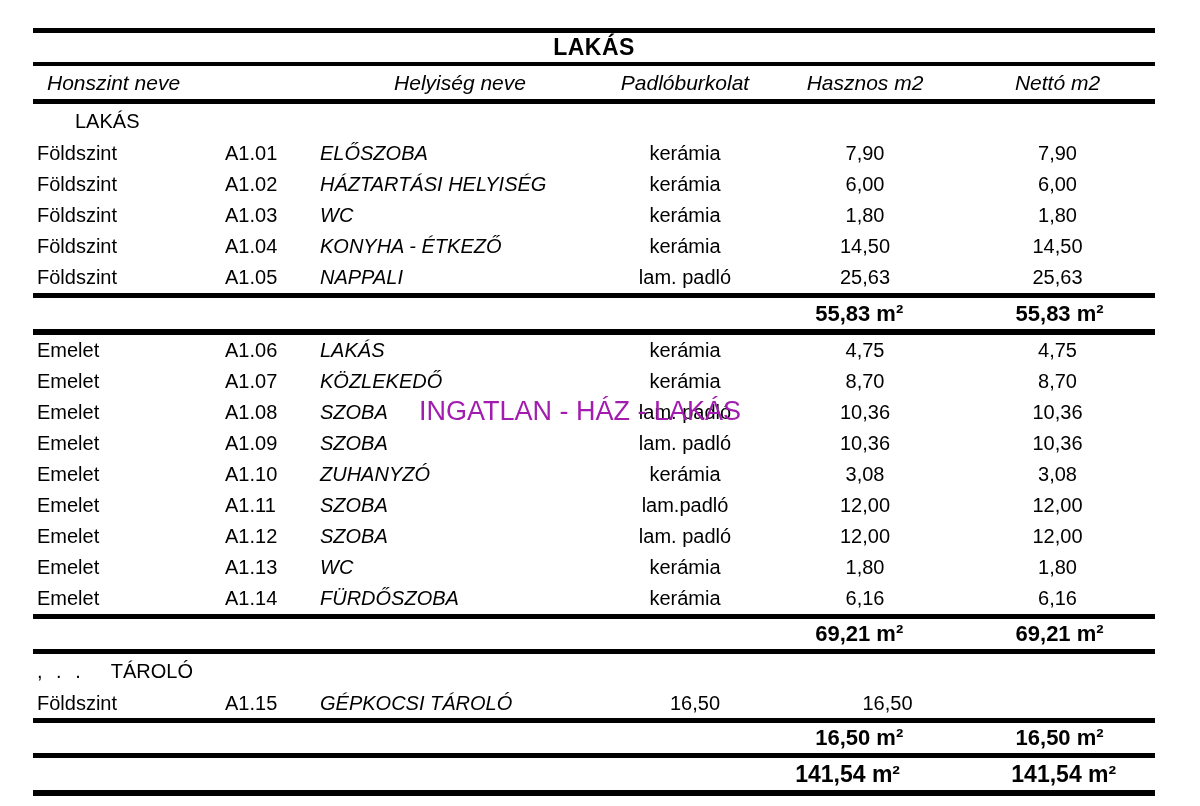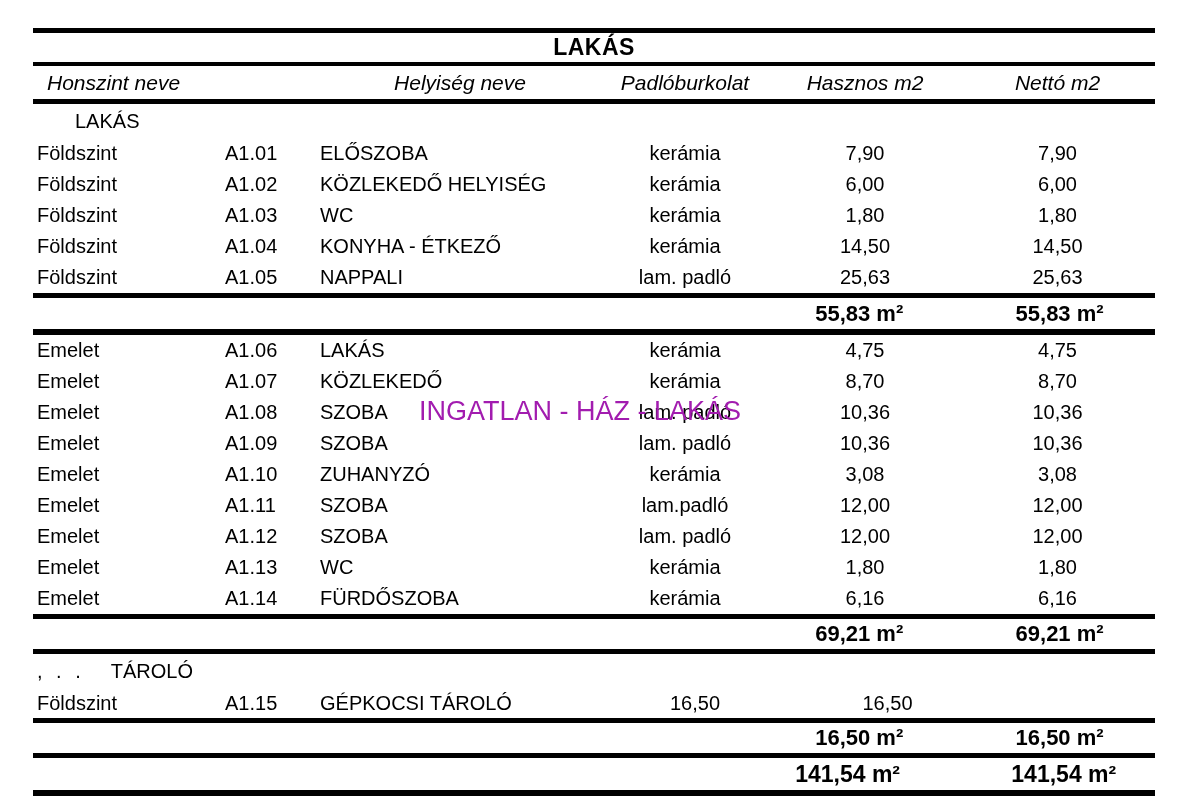--- a/index.html
+++ b/index.html
@@ -20,21 +20,21 @@
   .h4{width:190px;text-align:center;}
   .h5{width:195px;text-align:center;}
   .sec-label{height:34px;display:flex;align-items:center;font-size:20px;padding-left:42px;box-sizing:border-box;}
   .sec-label .prefix{padding-left:0;margin-left:-38px;letter-spacing:4px;}
   .sec-label .prefix + .lbl{margin-left:26px;}
   .row{height:31px;display:flex;align-items:center;font-size:20px;}
   .row-last{height:30px;}
   .c{box-sizing:border-box;}
   .c1{width:192px;padding-left:4px;}
   .c2{width:95px;}
-  .c3{width:280px;white-space:nowrap;}
+  .c3{width:280px;white-space:nowrap;font-style:italic;}
   .c4{width:170px;text-align:center;}
   .c5{width:190px;text-align:center;}
   .c6{width:195px;text-align:center;}
   .subtotal-row{display:flex;align-items:center;font-weight:bold;font-size:22px;gap:12px;}
   .st1{height:31px;} .st2{height:30px;} .st3{height:30px;}
   .spacer{width:737px;}
   .total-row{height:32px;display:flex;align-items:center;font-weight:bold;font-size:23px;gap:36px;}
   .watermark{
     position:absolute;left:419px;top:396px;font-size:27px;color:#a21caf;
     white-space:nowrap;letter-spacing:0;
@@ -67,21 +67,21 @@
     <div class="c c1">Földszint</div>
     <div class="c c2">A1.01</div>
     <div class="c c3">ELŐSZOBA</div>
     <div class="c c4">kerámia</div>
     <div class="c c5">7,90</div>
     <div class="c c6">7,90</div>
   </div>
   <div class="row">
     <div class="c c1">Földszint</div>
     <div class="c c2">A1.02</div>
-    <div class="c c3">KÖZLEKEDŐ HELYISÉG</div>
+    <div class="c c3">HÁZTARTÁSI HELYISÉG</div>
     <div class="c c4">kerámia</div>
     <div class="c c5">6,00</div>
     <div class="c c6">6,00</div>
   </div>
   <div class="row">
     <div class="c c1">Földszint</div>
     <div class="c c2">A1.03</div>
     <div class="c c3">WC</div>
     <div class="c c4">kerámia</div>
     <div class="c c5">1,80</div>

